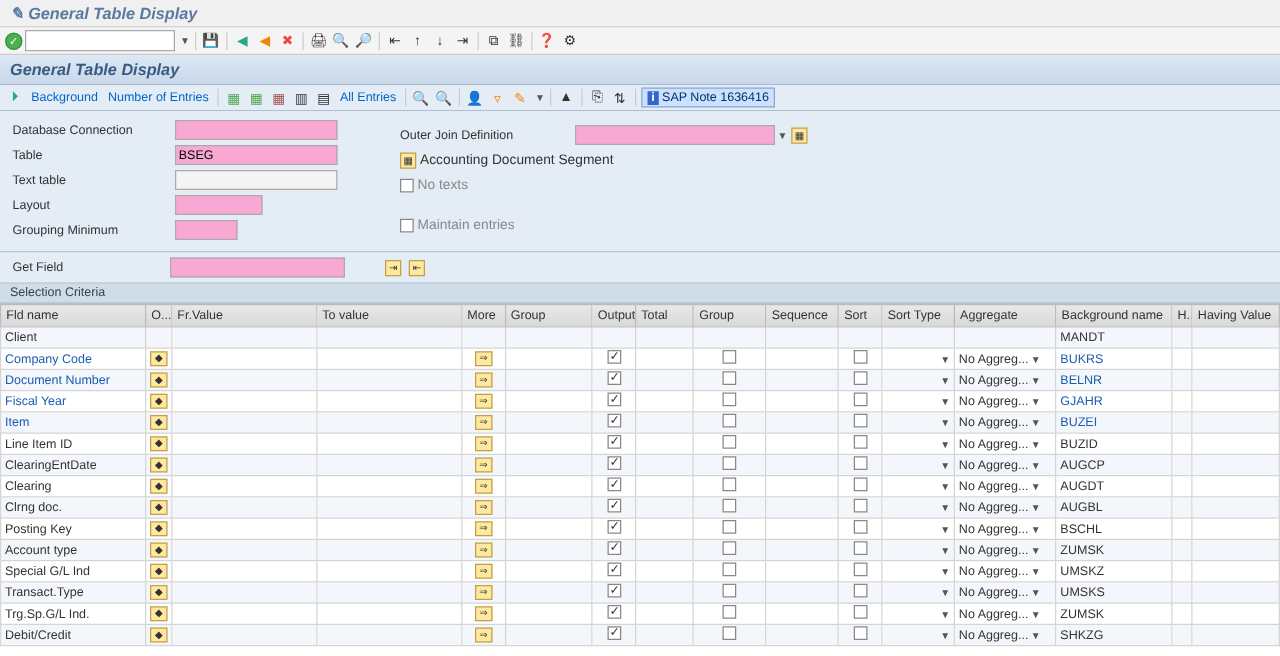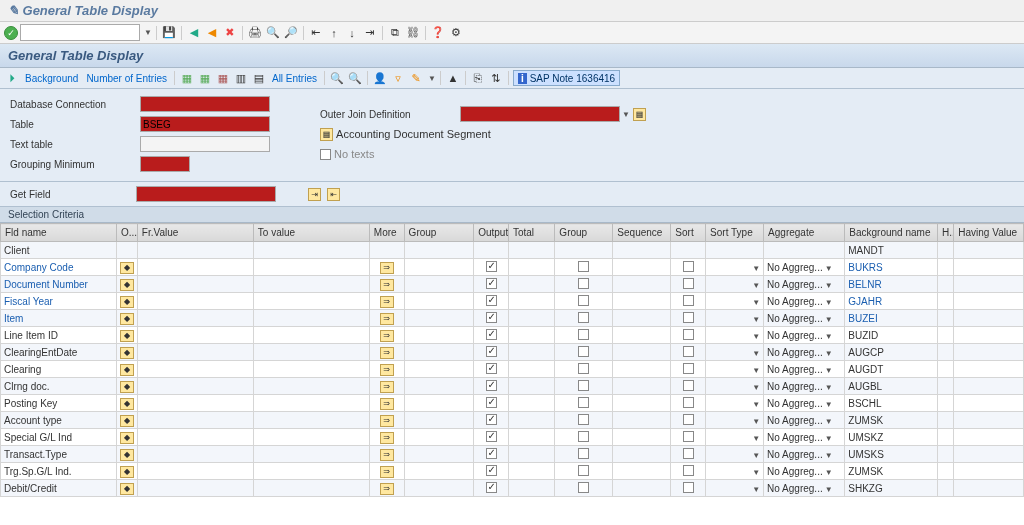--- a/index.html
+++ b/index.html
@@ -9,21 +9,21 @@
 .ok-btn { width: 14px; height: 14px; background: #4CAF50; border: 1px solid #388E3C; border-radius: 50%; display: inline-flex; align-items: center; justify-content: center; color: #fff; font-size: 9px; }
 .cmdinput { width: 120px; height: 17px; border: 1px solid #aaa; background: #fff; font-size: 11px; padding: 0 2px; }
 .tb-icon { width: 16px; height: 16px; display: inline-flex; align-items: center; justify-content: center; font-size: 11px; cursor: pointer; border: 1px solid transparent; }
 .tb-sep { width: 1px; height: 14px; background: #ccc; margin: 0 2px; }
 .panel-hdr { background: linear-gradient(#dce8f4, #c8d8eb); padding: 4px 8px; font-size: 13px; font-weight: bold; font-style: italic; color: #3a5a80; border-bottom: 1px solid #a8b8c8; }
 .app-toolbar { background: #e4ecf5; padding: 2px 4px; display: flex; align-items: center; gap: 2px; border-bottom: 1px solid #b0c0d0; }
 .app-toolbar a { color: #0066cc; text-decoration: none; font-size: 10px; padding: 0 3px; }
 .form-area { background: #e4ecf5; padding: 6px 10px; border-bottom: 1px solid #b0c0d0; }
 .form-row { display: flex; align-items: center; margin-bottom: 2px; height: 18px; }
 .form-label { width: 130px; font-size: 10px; color: #333; }
-.form-input { height: 16px; border: 1px solid #aaa; background: #b91c1c; font-size: 10px; padding: 0 2px; }
+.form-input { height: 16px; border: 1px solid #aaa; background: #f9a8d4; font-size: 10px; padding: 0 2px; }
 .form-input.ro { background: #f4f4f4; }
 .form-col-right { margin-left: 30px; display: flex; align-items: center; gap: 4px; }
 .sm-icon { width: 13px; height: 13px; display: inline-block; border: 1px solid #c0a050; background: #ffe8a0; font-size: 8px; text-align: center; line-height: 11px; cursor: pointer; }
 .chk-sm { width: 11px; height: 11px; border: 1px solid #888; background: #fff; display: inline-block; }
 .getfield-row { background: #e4ecf5; padding: 4px 10px; display: flex; align-items: center; gap: 6px; border-bottom: 1px solid #b0c0d0; }
 .sel-crit-hdr { background: #d0dce8; padding: 2px 8px; font-size: 10px; color: #345; border-bottom: 1px solid #a8b8c8; }
 .grid-wrap { overflow: auto; height: 295px; }
 table.grid { border-collapse: collapse; width: 100%; table-layout: fixed; font-size: 10px; }
 table.grid th { background: linear-gradient(#e8e8e8, #d8d8d8); border: 1px solid #bbb; padding: 2px 4px; font-weight: normal; text-align: left; height: 18px; white-space: nowrap; overflow: hidden; }
 table.grid td { border: 1px solid #d5d5d5; padding: 0 3px; height: 17px; white-space: nowrap; overflow: hidden; background: #fff; }
@@ -126,29 +126,34 @@
         </div>
       <div class="form-row">
           <span class="form-label">Table</span>
           <input class="form-input" style="width: 130px;" value="BSEG">
         </div>
       <div class="form-row">
           <span class="form-label">Text table</span>
           <input class="form-input ro" style="width: 130px;" value="">
         </div>
       <div class="form-row">
+          <span class="form-label">Layout</span>
+          <input class="form-input" style="width: 70px;" value="">
+        </div>
+      <div class="form-row">
           <span class="form-label">Grouping Minimum</span>
           <input class="form-input" style="width: 50px;" value="">
         </div>
     </div>
     <div class="form-col-right">
       <div>
         <div class="form-row"><span class="form-label" style="width:140px">Outer Join Definition</span><input class="form-input" style="width: 160px;"><span class="dd-arrow">▼</span>&nbsp;<span class="sm-icon">▦</span></div>
         <div class="form-row"><span class="sm-icon">▦</span>&nbsp;<span>Accounting Document Segment</span></div>
         <div class="form-row"><span class="chk-sm"></span>&nbsp;<span style="color:#888">No texts</span></div>
+        <div class="form-row" style="margin-top:14px"><span class="chk-sm"></span>&nbsp;<span style="color:#888">Maintain entries</span></div>
       </div>
     </div>
   </div>
 </div>
 
 <div class="getfield-row">
   <span class="form-label" style="width:120px">Get Field</span>
   <input class="form-input" style="width: 140px;">
   <span style="width:20px"></span>
   <span class="sm-icon">⇥</span>

